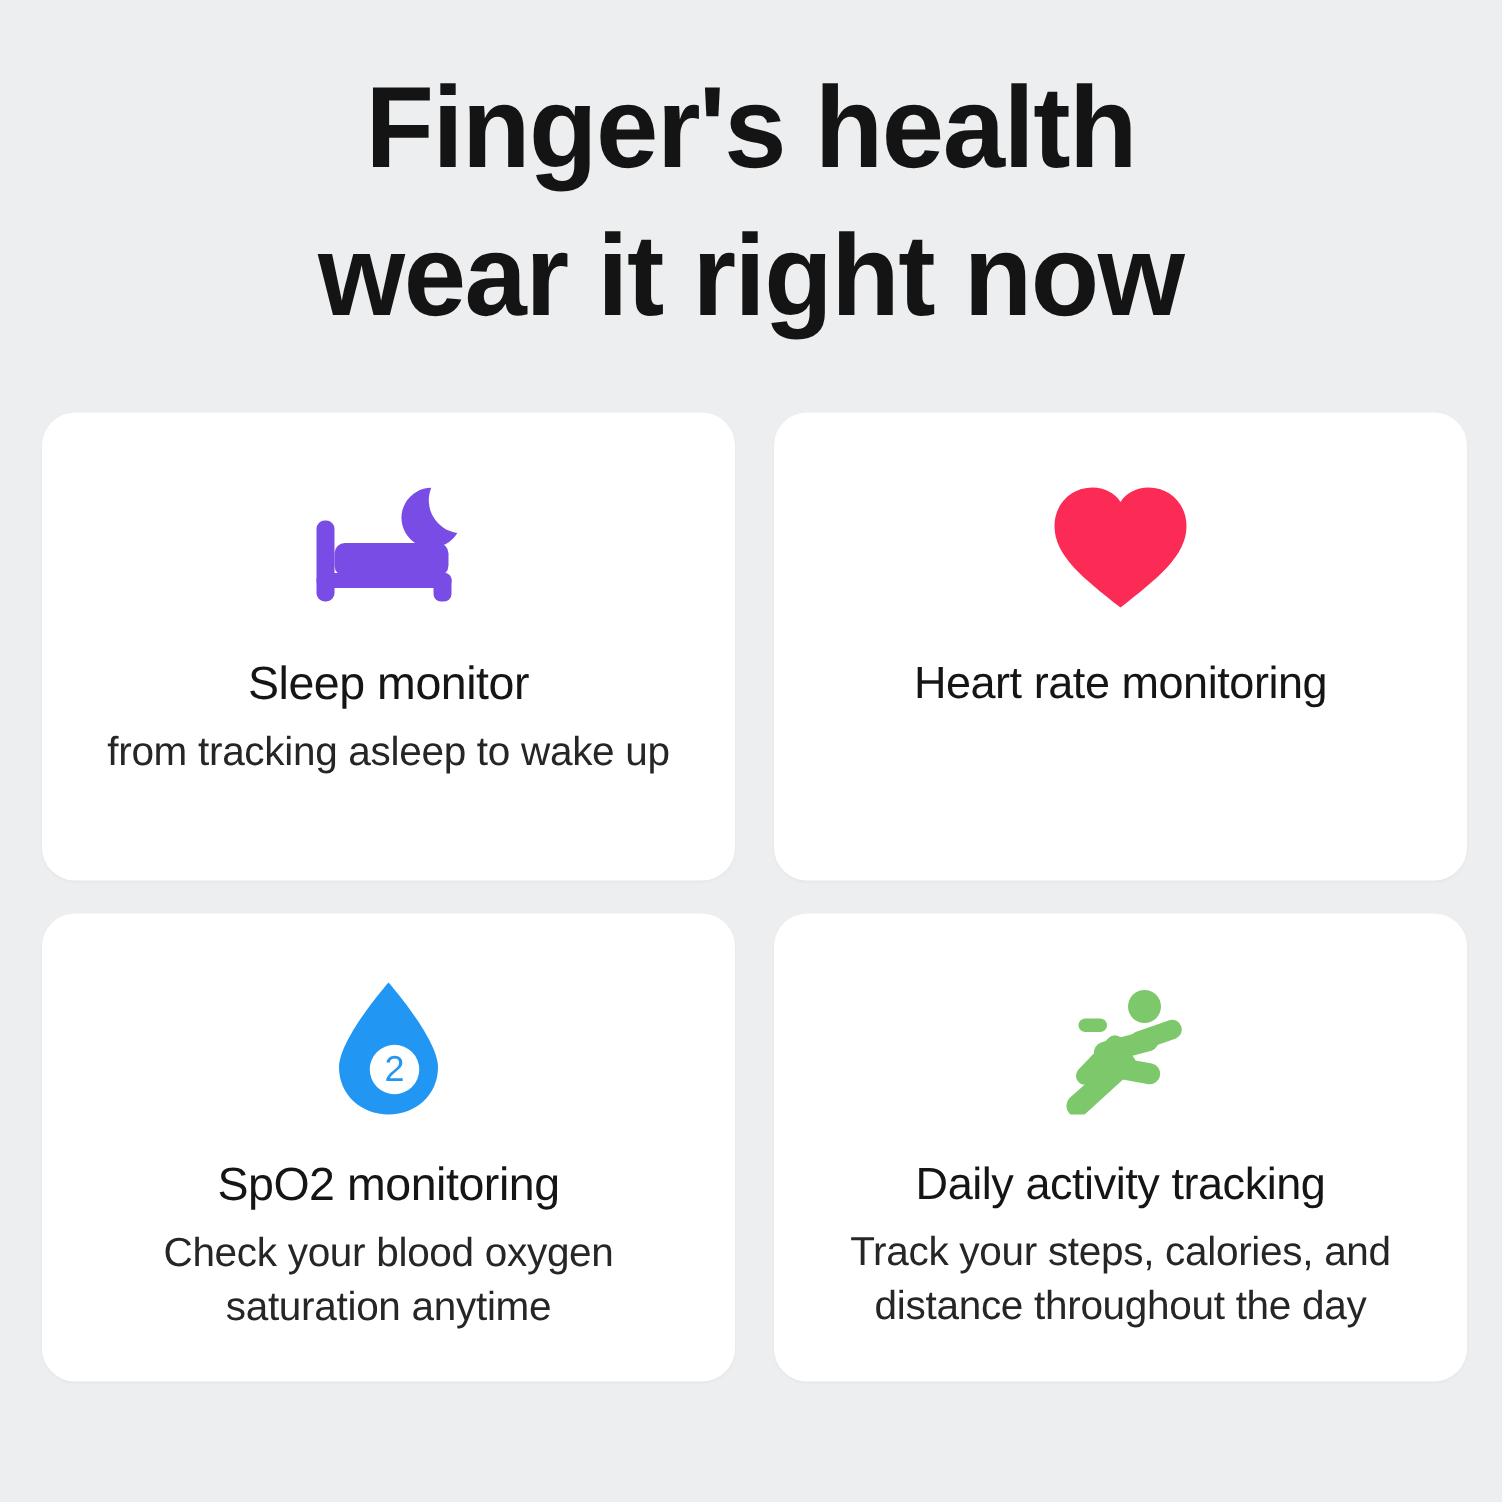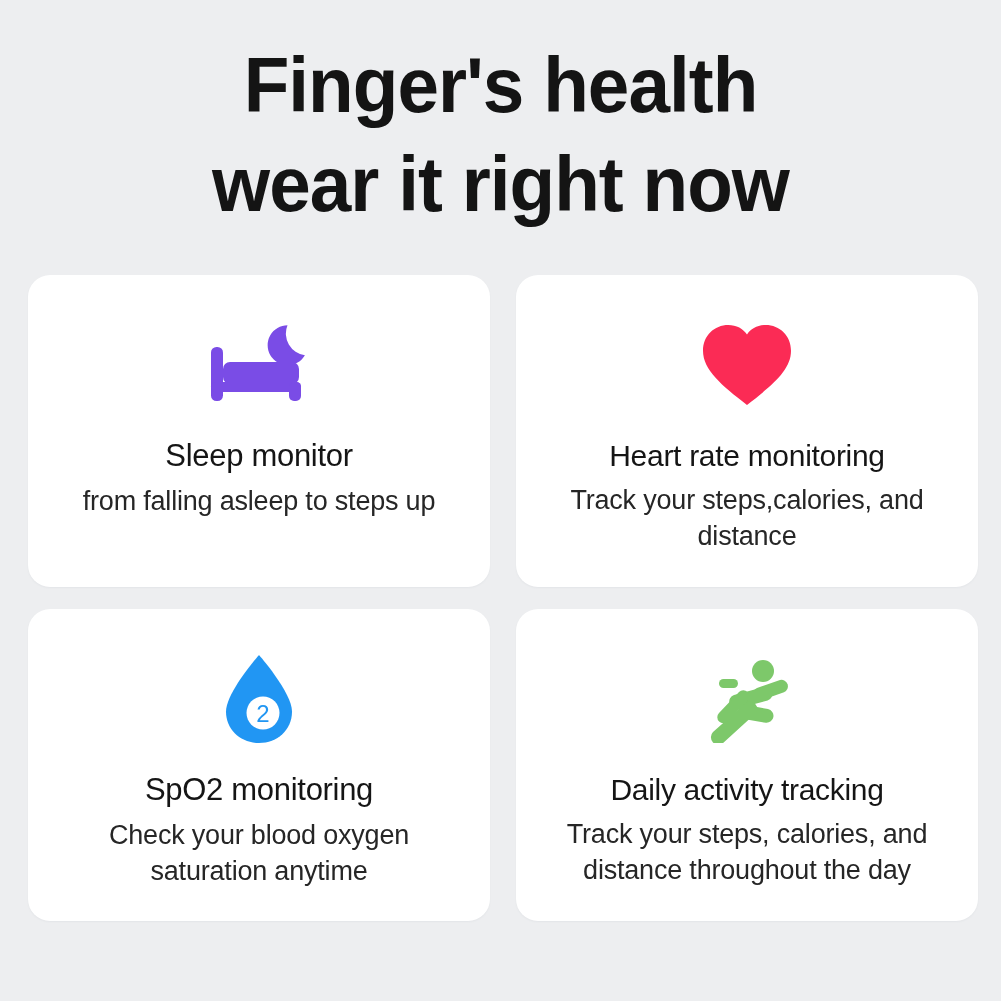--- a/index.html
+++ b/index.html
@@ -112,31 +112,30 @@
 
             <rect x="20" y="41" width="76" height="22" rx="7"></rect>
 
             <rect x="8" y="61" width="90" height="10" rx="4.5"></rect>
 
             <rect x="86" y="61" width="12" height="19" rx="5"></rect>
           </g>
         </svg>
       </div>
       <div class="card-title">Sleep monitor</div>
-      <div class="card-sub">from falling asleep to steps up</div>
+      <div class="card-sub">from tracking asleep to wake up</div>
     </div>
 
     <div class="card wide">
       <div class="icon-wrap">
         <svg width="96" height="88" viewBox="0 0 96 88" aria-hidden="true">
           <path fill="#fb2b55" d="M48 84C23 64.5 4 49.3 4 29.8 4 14.6 15.4 4 29.3 4c8 0 15.1 3.8 18.7 9.6C51.6 7.8 58.7 4 66.7 4 80.6 4 92 14.6 92 29.8 92 49.3 73 64.5 48 84z"></path>
         </svg>
       </div>
       <div class="card-title">Heart rate monitoring</div>
-      <div class="card-sub">Track your steps,calories, and distance</div>
     </div>
 
     <div class="card">
       <div class="icon-wrap">
         <svg width="84" height="96" viewBox="0 0 84 96" aria-hidden="true">
           <path fill="#2196f3" d="M42 4C42 4 9 41.5 9 60.5 9 78.9 23.8 92 42 92s33-13.1 33-31.5C75 41.5 42 4 42 4z"></path>
           <circle cx="46" cy="62" r="16.5" fill="#ffffff"></circle>
           <text x="46" y="62" fill="#2196f3" font-family="Liberation Sans, sans-serif" font-size="24" font-weight="normal" text-anchor="middle" dominant-baseline="central">2</text>
         </svg>
       </div>

